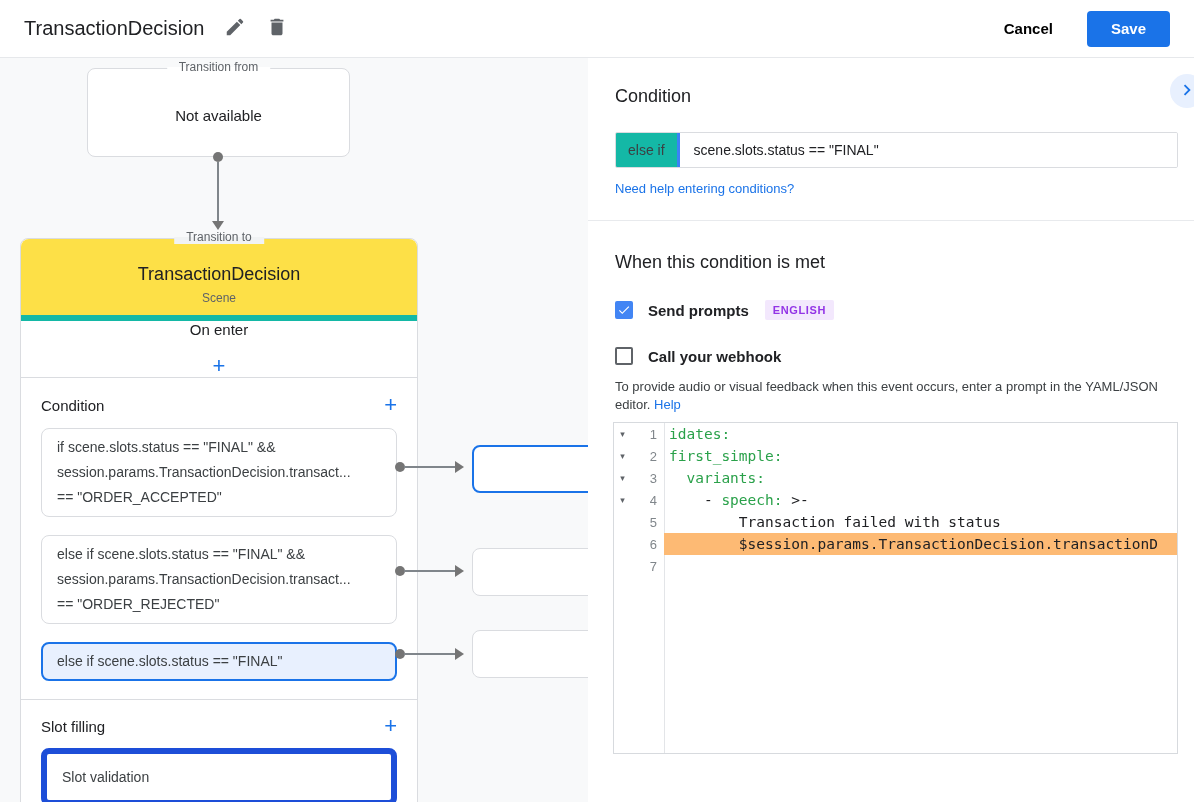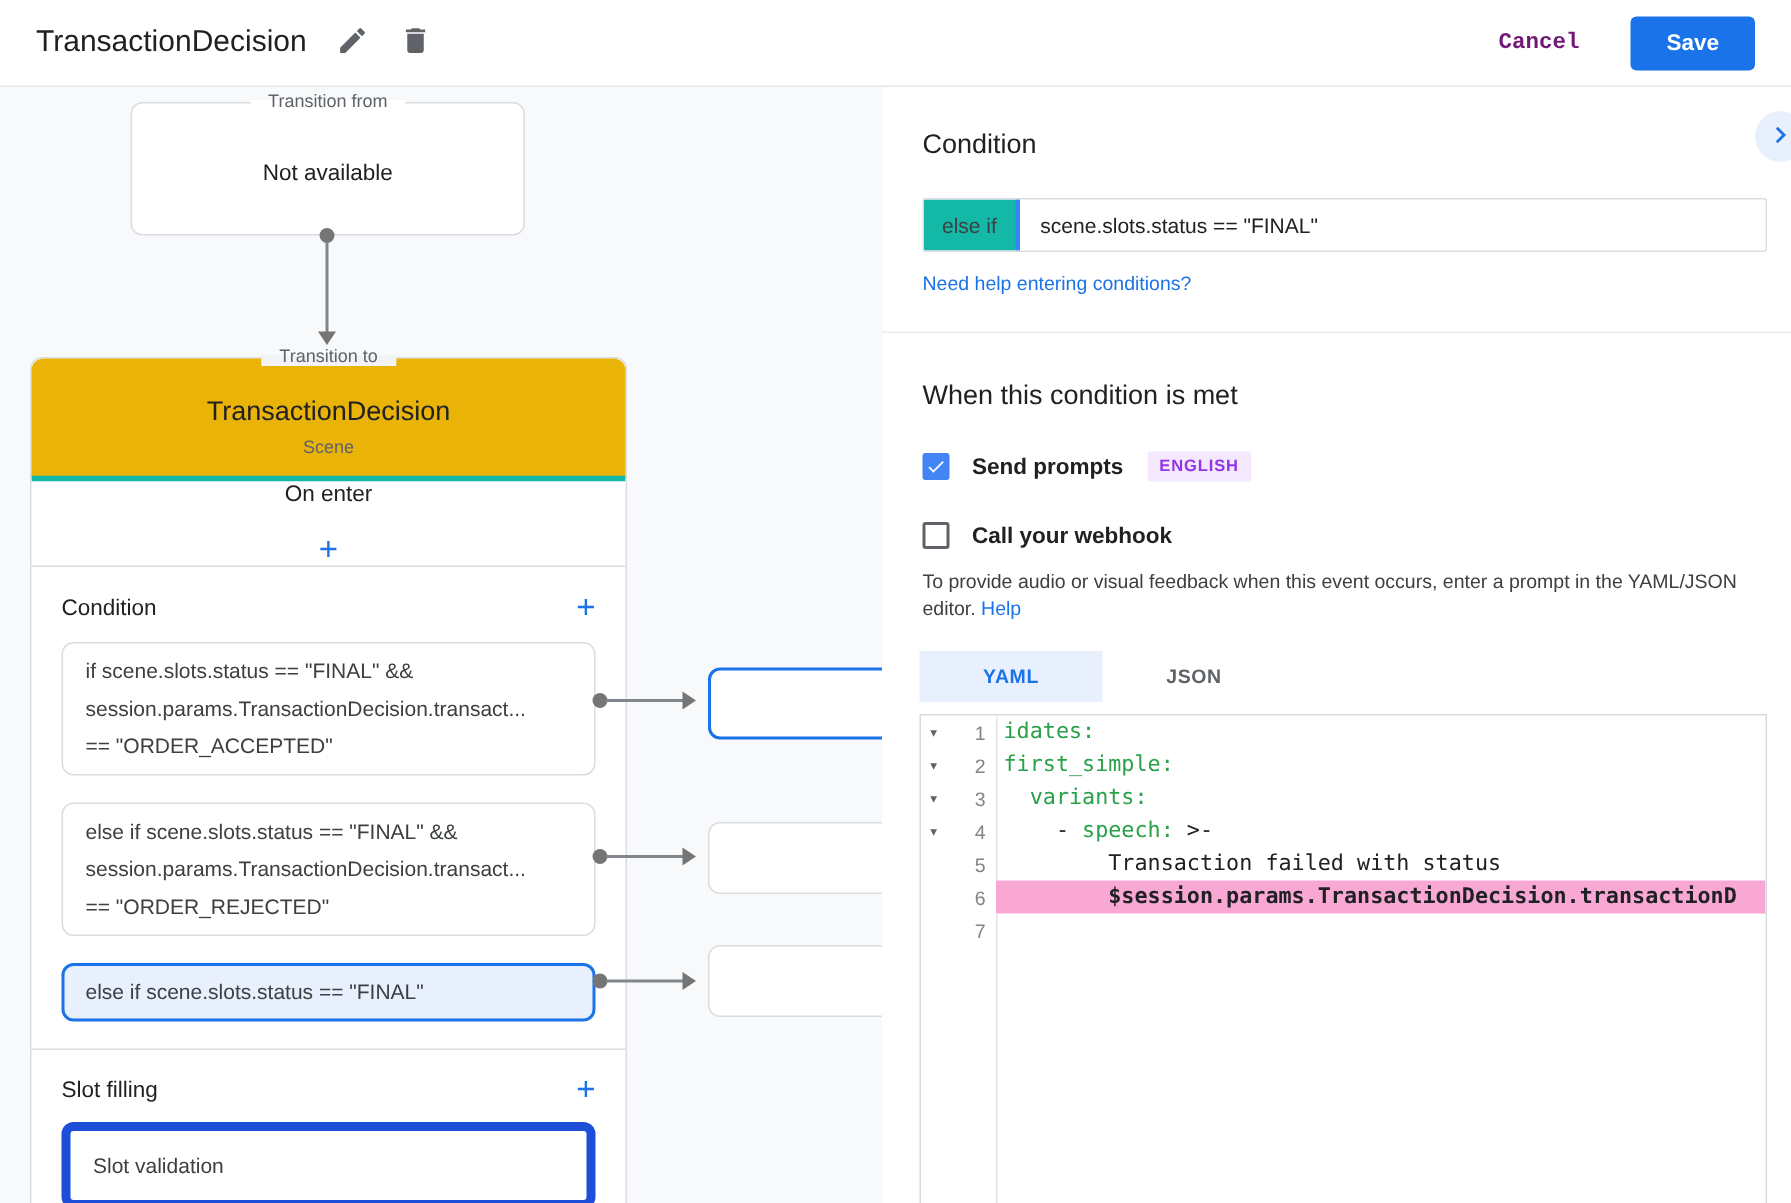--- a/index.html
+++ b/index.html
@@ -9,22 +9,22 @@
 
   
   .topbar { position:absolute; top:0; left:0; width:1194px; height:58px;
             display:flex; align-items:center; justify-content:space-between;
             padding:0 24px; border-bottom:1px solid #e6e8eb; background:#fff; z-index:5; }
   .title-group { display:flex; align-items:center; gap:20px; }
   .page-title { font-size:20px; font-weight:400; color:#202124; }
   .icon-btn { background:none; border:none; cursor:pointer; display:flex; align-items:center; }
   .icon-btn svg { fill:#5f6368; }
   .actions { display:flex; align-items:center; gap:34px; }
-  .text-btn { background:none; border:none; color:#701a75; font-size:15px; font-weight:bold;
-              font-family:Liberation Mono, monospace; cursor:pointer; }
+  .text-btn { background:none; border:none; color:#000000; font-size:15px; font-weight:bold;
+              font-family:Liberation Sans, sans-serif; cursor:pointer; }
   .primary-btn { background:#1a73e8; color:#fff; border:none; border-radius:4px;
                  font-size:15px; font-weight:bold; font-family:inherit; padding:0 24px;
                  height:36px; cursor:pointer; }
 
   
   .canvas { position:absolute; top:58px; left:0; width:588px; height:744px;
             background:#f8f9fa; overflow:hidden; }
   .legend { position:absolute; top:-9px; left:50%; transform:translateX(-50%);
             font-size:12px; color:#5f6368; padding:0 12px; white-space:nowrap; }
   .tf-box { position:absolute; left:87px; top:10px; width:263px; height:89px;
@@ -37,22 +37,22 @@
   .hline { position:absolute; height:2px; background:#80868b; }
   .arrow-down { position:absolute; width:0; height:0;
                 border-left:6px solid transparent; border-right:6px solid transparent;
                 border-top:9px solid #757575; }
   .arrow-right { position:absolute; width:0; height:0;
                  border-top:6px solid transparent; border-bottom:6px solid transparent;
                  border-left:9px solid #757575; }
 
   .tt-card { position:absolute; left:20px; top:180px; width:398px; height:700px;
              background:#fff; border:1px solid #dadce0; border-radius:8px; }
-  .tt-header { position:relative; height:82px; background:#eab308;
-               border-bottom:4px solid #14b8a6; border-radius:8px 8px 0 0; text-align:center; }
+  .tt-header { position:relative; height:82px; background:#fde047;
+               border-bottom:6px solid #14b8a6; border-radius:8px 8px 0 0; text-align:center; }
   .tt-header .legend { background:linear-gradient(#f8f9fa 50%,#f1f3f4 50%); }
   .tt-title { padding-top:25px; font-size:18px; color:#202124; }
   .tt-sub { margin-top:6px; font-size:12px; color:#5f6368; }
 
   .section-row { display:flex; align-items:center; justify-content:space-between;
                  height:56px; padding:0 20px;flex-direction:column; }
   .section-label { font-size:15px; color:#202124; }
   .plus { color:#1a73e8; font-size:22px; font-weight:400; background:none; border:none;
           cursor:pointer; line-height:1; font-family:inherit; }
   .sec-divider { border-top:1px solid #dadce0; }
@@ -109,21 +109,21 @@
   .editor { margin-top:8px; margin-left:-2px; height:332px; border:1px solid #d7dade;
             background:#fff; position:relative; overflow:hidden; }
   .editor:after { content:""; position:absolute; left:50px; top:0; bottom:0; width:1px;
                   background:#e3e5e8; }
   .code-line { display:flex; height:22px; position:relative; }
   .gut { width:50px; flex:none; display:flex; align-items:center; }
   .fold { width:17px; text-align:center; font-size:9px; color:#5f6368; cursor:pointer; }
   .lnum { flex:1; text-align:right; padding-right:7px; color:#80868b; font-size:13px; }
   .code { flex:1; white-space:pre; overflow:hidden; font-family:"DejaVu Sans Mono",monospace;
           font-size:14.5px; line-height:22px; color:#202124; padding-left:5px; z-index:1; }
-  .code.hl { background:#f9a8d4;font-weight:bold; }
+  .code.hl { background:#fdba74; }
   .tok-key { color:#2aa14a; }
   .tok-plain { color:#202124; }
 </style>
 </head>
 <body>
 
 <div class="app">
 
   <header class="topbar">
     <div class="title-group">
@@ -260,24 +260,20 @@
       <div class="check-row">
         <span class="cb" id="cb-webhook">
           
         </span>
         <span class="check-label">Call your webhook</span>
       </div>
 
       <p class="desc"><span>To provide audio or visual feedback when this event occurs, enter a prompt in the YAML/JSON editor.</span>
         <a>Help</a></p>
 
-      <div class="tabs" id="tab-bar">
-          <div class="tab active">YAML</div>
-          <div class="tab">JSON</div>
-        </div>
 
       <div class="editor" id="editor">
           <div class="code-line">
             <div class="gut">
               <span class="fold">▾</span>
               <span class="lnum">1</span>
             </div>
             <div class="code"><span class="tok-key">idates:</span></div>
           </div>
           <div class="code-line">

